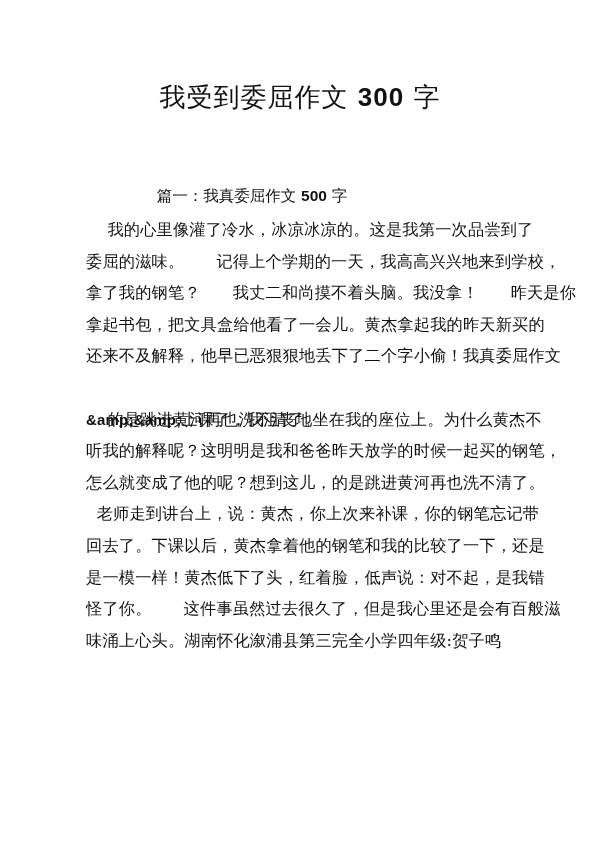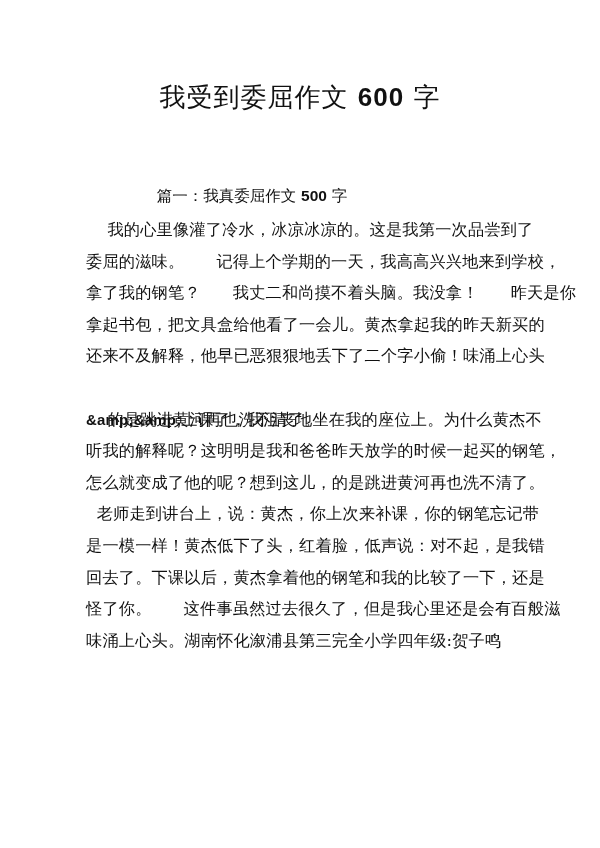--- a/index.html
+++ b/index.html
@@ -59,34 +59,34 @@
     }
     .amp {
       font-family: "Liberation Sans", "DejaVu Sans", sans-serif;
       font-weight: bold;
       font-size: 15px;
     }
   </style>
 </head>
 <body>
 
-<div class="title"><span>我受到委屈作文 </span><span class="num">600</span><span> 字</span></div>
+<div class="title"><span>我受到委屈作文 </span><span class="num">300</span><span> 字</span></div>
 
 <div class="subtitle"><span>篇一：我真委屈作文 </span><span class="num">500</span><span> 字</span></div>
 
 <div class="body">
   <div class="line">    我的心里像灌了冷水，冰凉冰凉的。这是我第一次品尝到了</div>
   <div class="line">委屈的滋味。      记得上个学期的一天，我高高兴兴地来到学校，</div>
   <div class="line">拿了我的钢笔？      我丈二和尚摸不着头脑。我没拿！      昨天是你</div>
   <div class="line">拿起书包，把文具盒给他看了一会儿。黄杰拿起我的昨天新买的</div>
-  <div class="line">还来不及解释，他早已恶狠狠地丢下了二个字小偷！味涌上心头</div>
+  <div class="line">还来不及解释，他早已恶狠狠地丢下了二个字小偷！我真委屈作文</div>
   <div class="line" style="position:relative;">
     <span>的是跳进黄河再也洗不清了。</span>
   </div>
   <div class="line"><span class="amp">&amp;amp;&amp;amp;</span><span>上课了，我沮丧地坐在我的座位上。为什么黄杰不</span></div>
   <div class="line">听我的解释呢？这明明是我和爸爸昨天放学的时候一起买的钢笔，</div>
   <div class="line">怎么就变成了他的呢？想到这儿，的是跳进黄河再也洗不清了。</div>
   <div class="line">  老师走到讲台上，说：黄杰，你上次来补课，你的钢笔忘记带</div>
+  <div class="line">回去了。下课以后，黄杰拿着他的钢笔和我的比较了一下，还是</div>
   <div class="line">是一模一样！黄杰低下了头，红着脸，低声说：对不起，是我错</div>
-  <div class="line">回去了。下课以后，黄杰拿着他的钢笔和我的比较了一下，还是</div>
   <div class="line">怪了你。      这件事虽然过去很久了，但是我心里还是会有百般滋</div>
   <div class="line">味涌上心头。湖南怀化溆浦县第三完全小学四年级:贺子鸣</div>
 </div>
 
 </body></html>

